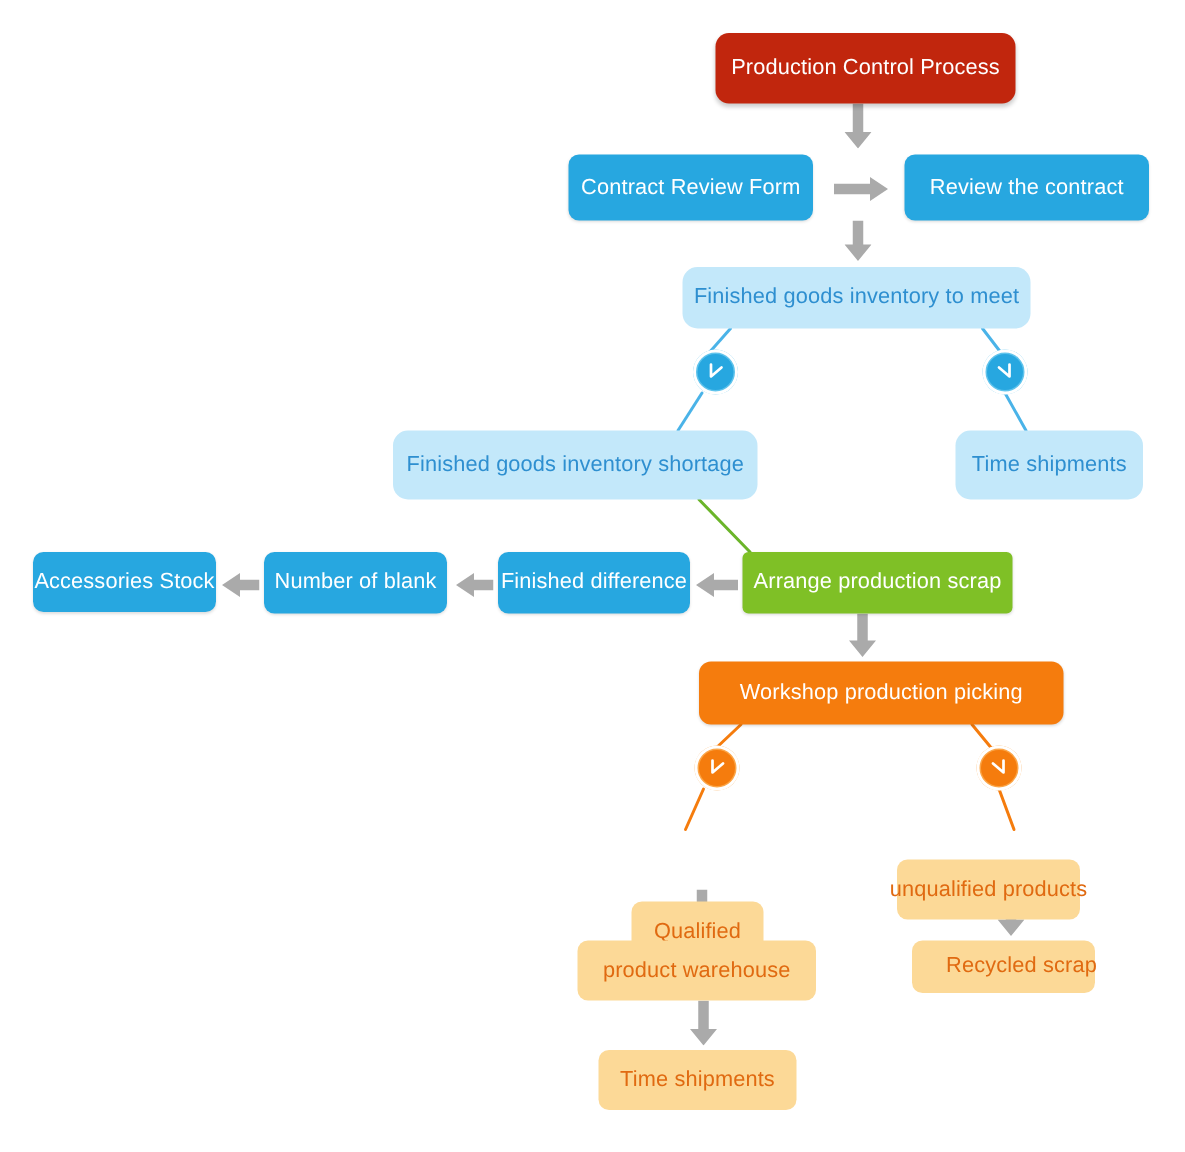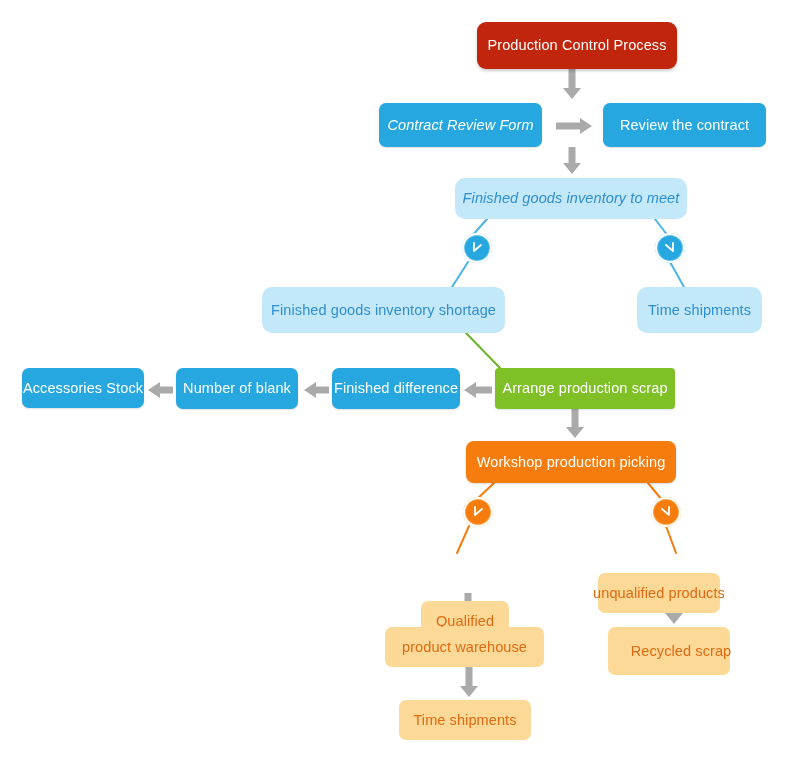--- a/index.html
+++ b/index.html
@@ -112,60 +112,60 @@
         </svg></div>
       <div class="arrow" style="left: 460px; top: 667px; width: 18px; height: 30px;"><svg width="18" height="30" viewBox="0 0 18 30">
           <path d="M5.5 0 L12.5 0 L12.5 19 L18 19 L9 30 L0 19 L5.5 19 Z" fill="#aaaaaa"></path>
         </svg></div>
     </div>
 
   <div id="nodes-layer">
       <div class="node n-red" style="left: 477px; top: 22px; width: 200px; height: 47px;">
         <span>Production Control Process</span>
       </div>
-      <div class="node n-blue" style="left: 379px; top: 103px; width: 163px; height: 44px; font-style: italic;">
+      <div class="node n-blue" style="left: 379px; top: 103px; width: 163px; height: 44px;">
         <span>Contract Review Form</span>
       </div>
       <div class="node n-blue" style="left: 603px; top: 103px; width: 163px; height: 44px;">
         <span>Review the contract</span>
       </div>
-      <div class="node n-lightblue" style="left: 455px; top: 178px; width: 232px; height: 41px; font-style: italic;">
+      <div class="node n-lightblue" style="left: 455px; top: 178px; width: 232px; height: 41px;">
         <span>Finished goods inventory to meet</span>
       </div>
       <div class="node n-lightblue" style="left: 262px; top: 287px; width: 243px; height: 46px; align-items: center;">
         <span>Finished goods inventory shortage</span>
       </div>
       <div class="node n-lightblue" style="left: 637px; top: 287px; width: 125px; height: 46px;">
         <span>Time shipments</span>
       </div>
       <div class="node n-green" style="left: 495px; top: 368px; width: 180px; height: 41px;">
         <span>Arrange production scrap</span>
       </div>
       <div class="node n-blue" style="left: 332px; top: 368px; width: 128px; height: 41px;">
         <span>Finished difference</span>
       </div>
       <div class="node n-blue" style="left: 176px; top: 368px; width: 122px; height: 41px;">
         <span>Number of blank</span>
       </div>
       <div class="node n-blue" style="left: 22px; top: 368px; width: 122px; height: 40px; align-items: center;">
         <span>Accessories Stock</span>
       </div>
-      <div class="node n-orange" style="left: 466px; top: 441px; width: 210px; height: 42px;">
+      <div class="node n-orange" style="left: 466px; top: 441px; width: 243px; height: 42px;">
         <span>Workshop production picking</span>
       </div>
       <div class="node n-peach" style="left: 421px; top: 553px; width: 88px; height: 40px; margin-top: 48px;">
         <span>Qualified</span>
       </div>
       <div class="node n-peach" style="left: 598px; top: 553px; width: 122px; height: 40px; margin-top: 20px;">
         <span>unqualified products</span>
       </div>
       <div class="node n-peach" style="left: 385px; top: 627px; width: 159px; height: 40px;">
         <span>product warehouse</span>
       </div>
-      <div class="node n-peach" style="left: 608px; top: 627px; width: 122px; height: 48px; padding-left: 36px;">
+      <div class="node n-peach" style="left: 608px; top: 627px; width: 122px; height: 35px; padding-left: 36px;">
         <span>Recycled scrap</span>
       </div>
       <div class="node n-peach" style="left: 399px; top: 700px; width: 132px; height: 40px;">
         <span>Time shipments</span>
       </div>
     </div>
 
   <div id="badges-layer">
       <div class="badge b-blue" style="left: 462px; top: 233px;">
         <span class="disc"></span>

